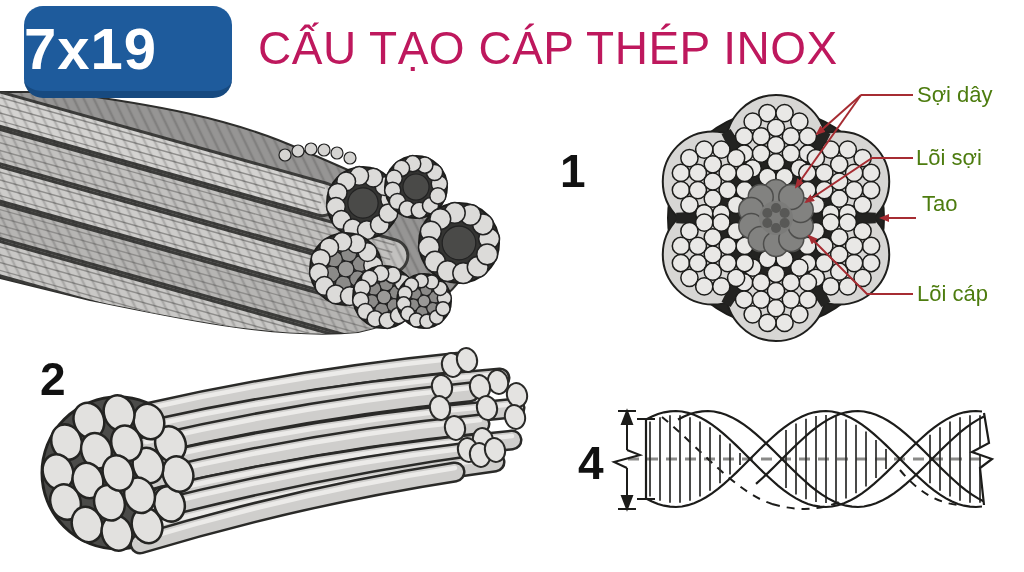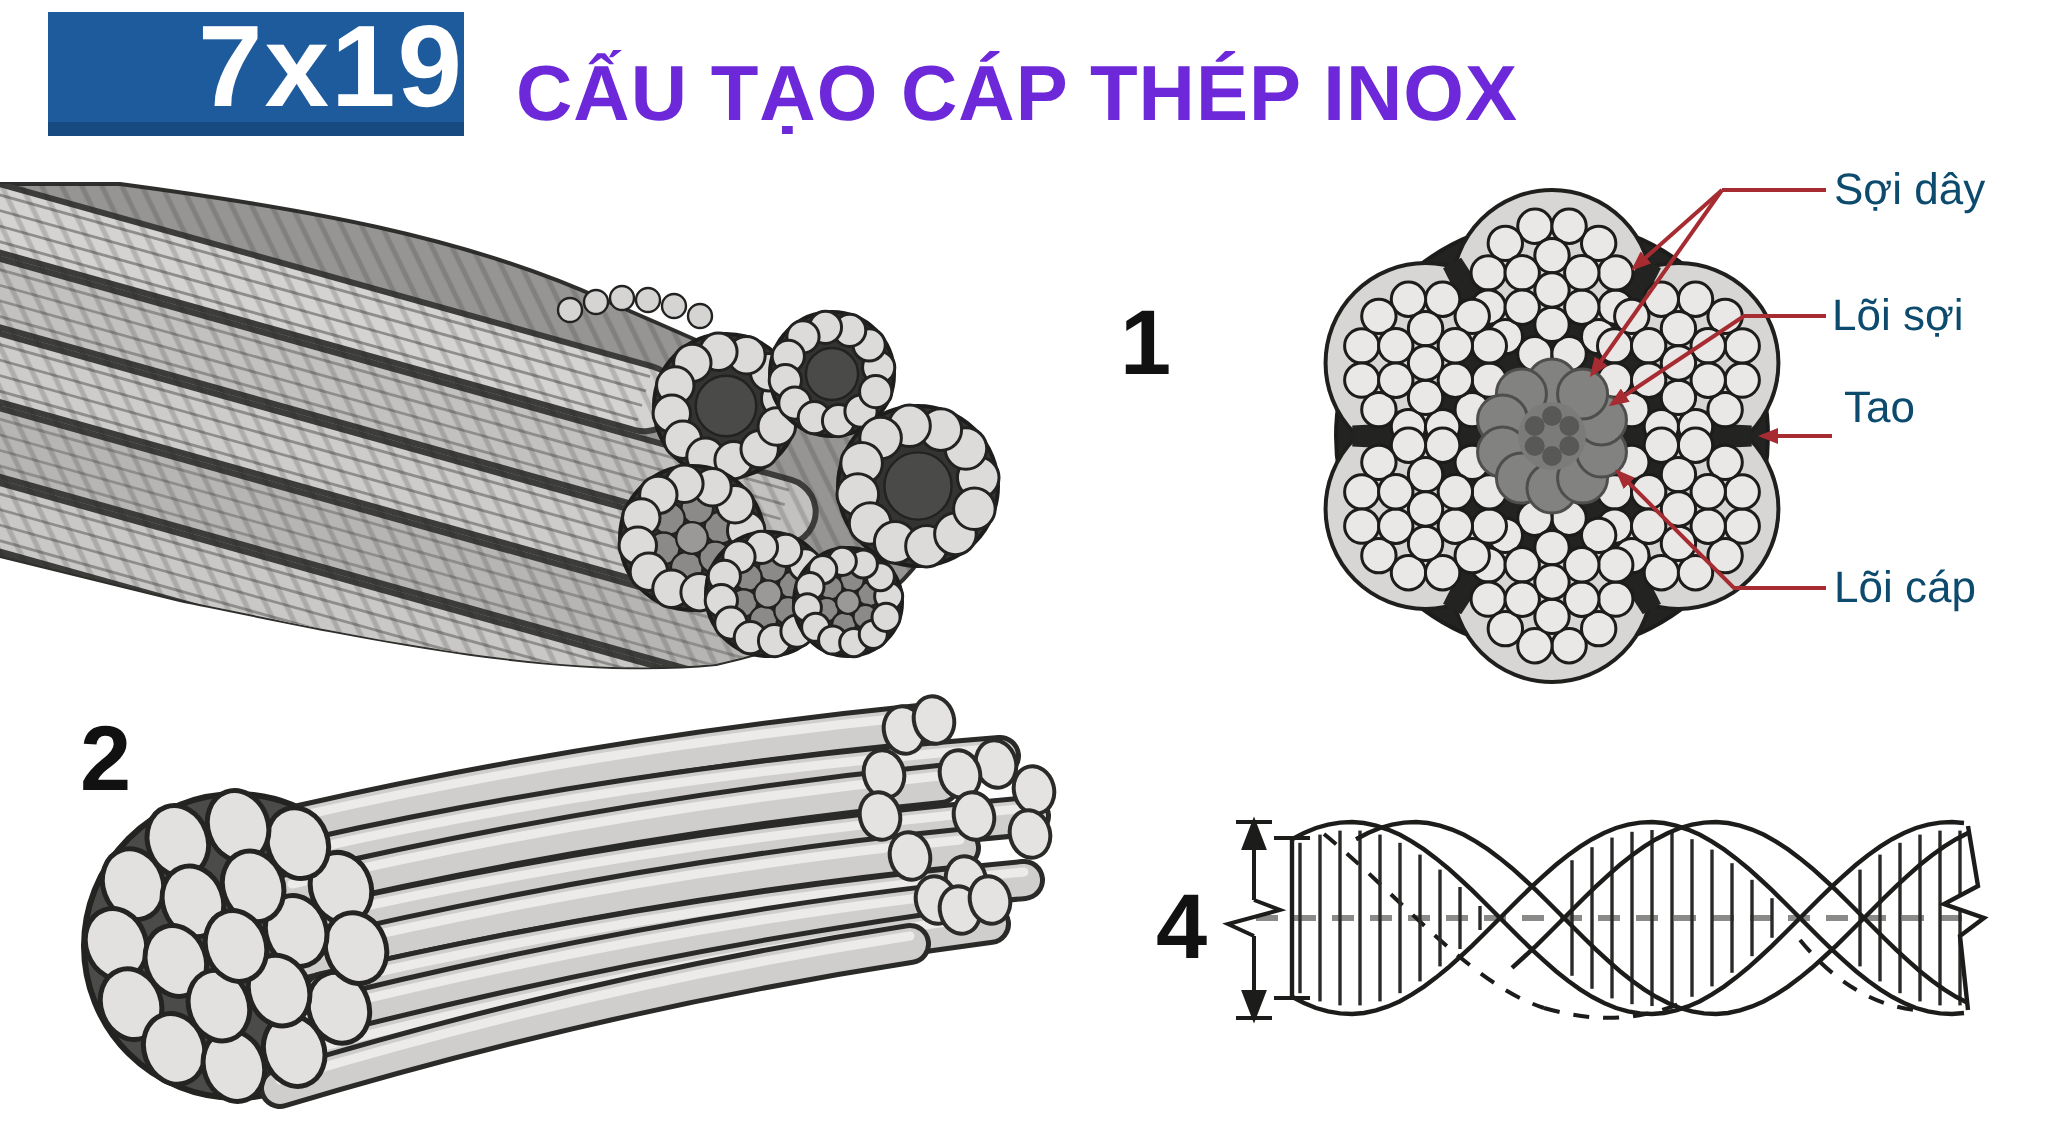--- a/index.html
+++ b/index.html
@@ -1,29 +1,29 @@
 <!DOCTYPE html>
 <html><head>
 <meta charset="utf-8">
 <style>
   html,body{margin:0;padding:0;background:#ffffff;}
   .stage{position:relative;width:1024px;height:572px;background:#ffffff;overflow:hidden;
          font-family:"Liberation Sans",sans-serif;}
   svg.layer{position:absolute;left:0;top:0;width:1024px;height:572px;}
-  .badge{position:absolute;left:24px;top:6px;width:208px;height:62px;
+  .badge{position:absolute;left:24px;top:6px;width:208px;height:92px;
          background:var(--badge-bg,#1e5b9c);border-bottom:7px solid #174a80;box-sizing:border-box;
-         display:flex;align-items:center;justify-content:flex-end;}
+         display:flex;align-items:center;justify-content:flex-start;border-radius:19px;}
   .badge span{color:var(--badge-text,#ffffff);font-size:58px;font-weight:bold;letter-spacing:1px;}
   .title{position:absolute;left:258px;top:8px;height:80px;display:flex;align-items:center;
-         font-size:39px;font-weight:bold;color:#6d28d9;letter-spacing:.5px;white-space:nowrap;}
+         font-size:46px;font-weight:normal;color:#be185d;letter-spacing:.5px;white-space:nowrap;}
   .num{position:absolute;font-size:46px;font-weight:bold;color:#111;line-height:1;}
   .num1{left:560px;top:148px;}
   .num2{left:40px;top:356px;}
   .num4{left:578px;top:440px;}
-  .ann{position:absolute;font-size:22px;color:#0c4a6e;line-height:1;transform:translateY(-50%);white-space:nowrap;}
+  .ann{position:absolute;font-size:22px;color:#4d7c0f;line-height:1;transform:translateY(-50%);white-space:nowrap;}
   .ann-soiday{left:917px;top:95px;}
   .ann-loisoi{left:916px;top:158px;}
   .ann-tao{left:922px;top:204px;}
   .ann-loicap{left:917px;top:294px;text-align:right;}
 </style>
 </head>
 <body>
 
 <div class="stage" style="--badge-bg: #1e5b9c; --badge-text: #ffffff; --annotation-red: #a62c32; --title-text: #151515; --line-black: #1c1c1a;">
 

